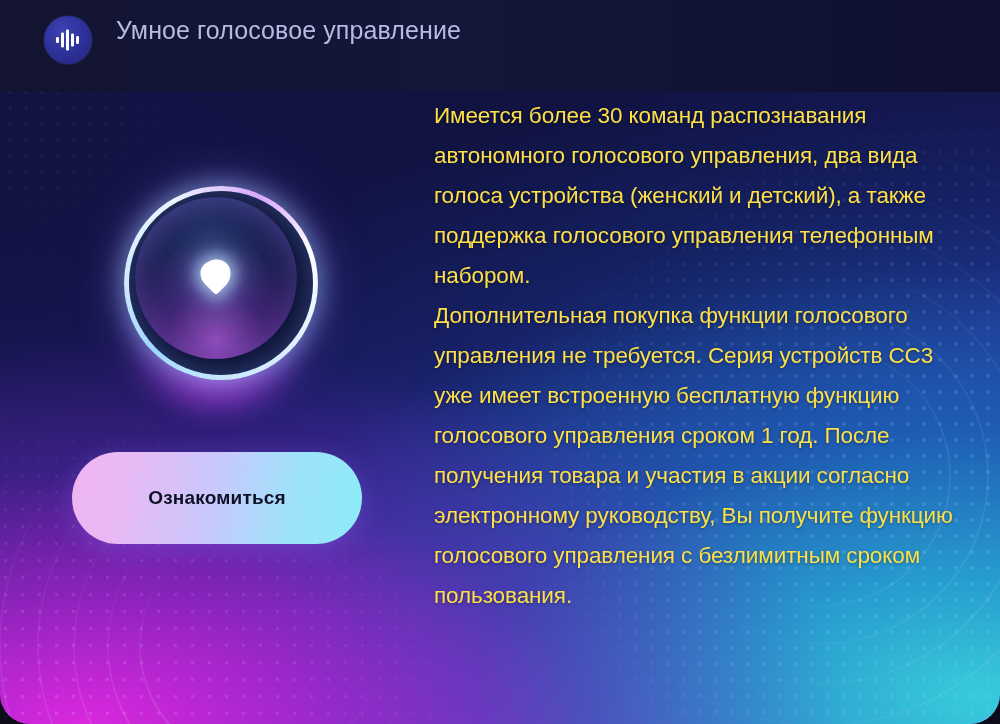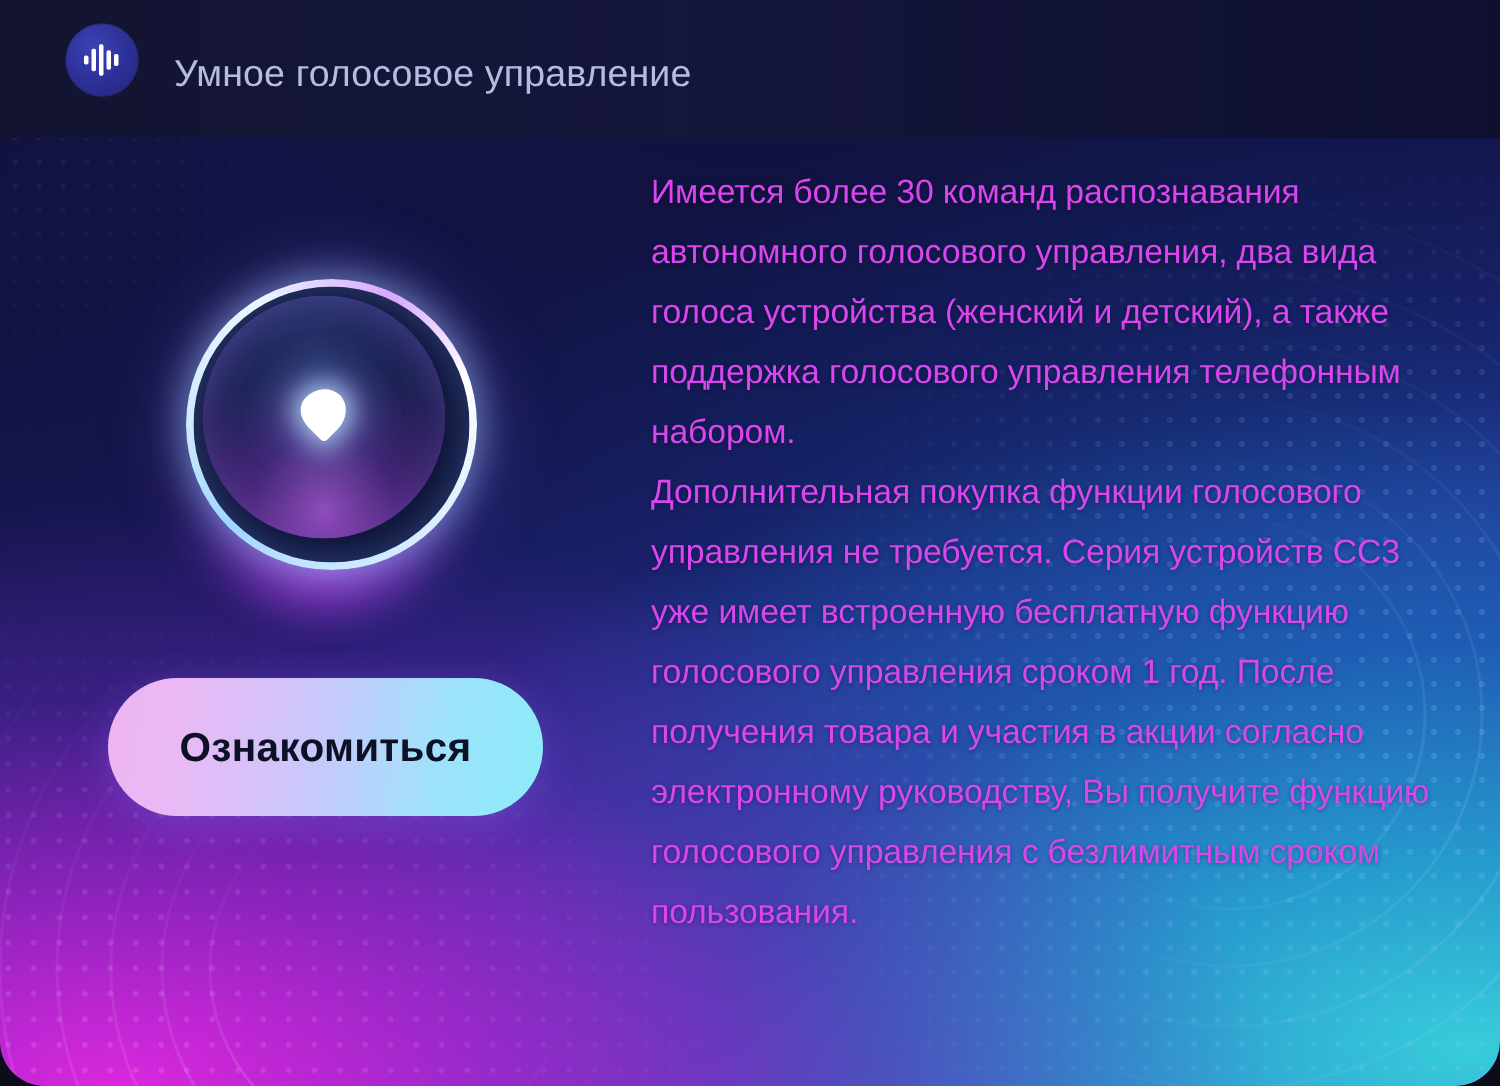--- a/index.html
+++ b/index.html
@@ -94,21 +94,21 @@
   }
 
   
   .waves { position: absolute; inset: 0; opacity: 0.55; }
 
   
   .header-row {
     position: absolute;
     left: 44px; top: 16px;
     display: flex;
-    align-items: flex-end;
+    align-items: flex-start;
     gap: 24px;
     z-index: 6;
   }
   .wave-badge {
     width: 48px; height: 48px;
     border-radius: 50%;
     background: radial-gradient(circle at 38% 32%, #3c42b4 0%, #2c2f96 55%, #23267e 100%);
     display: flex; align-items: center; justify-content: center;
     box-shadow: 0 0 0 0.5px rgba(120,130,230,0.25);
   }
@@ -177,34 +177,34 @@
   .cta {
     position: absolute;
     left: 72px; top: 452px;
     width: 290px; height: 92px;
     border-radius: 46px;
     border: none;
     cursor: pointer;
     background: linear-gradient(100deg, #efb4f2 0%, #e9b9f5 18%, #c9c8fb 48%, #9de3fb 76%, #8cecf8 100%);
     color: #0d1126;
     font-family: "Liberation Sans", sans-serif;
-    font-size: 27px;
+    font-size: 19px;
     font-weight: bold;
     letter-spacing: 0.2px;
     z-index: 6;
     box-shadow: 0 6px 26px rgba(140,120,255,0.28);
   }
 
   
   .copy {
     position: absolute;
-    left: 434px; top: 108px;
+    left: 434px; top: 96px;
     width: 528px;
     z-index: 6;
-    color: #d946ef;
+    color: #fde047;
   }
   .copy p {
     margin: 0;
     font-size: 22.5px;
     line-height: 40px;
     letter-spacing: -0.1px;
     text-shadow: 0 1px 3px rgba(0,0,0,0.35);
   }
   .copy p.second { }
 </style>

